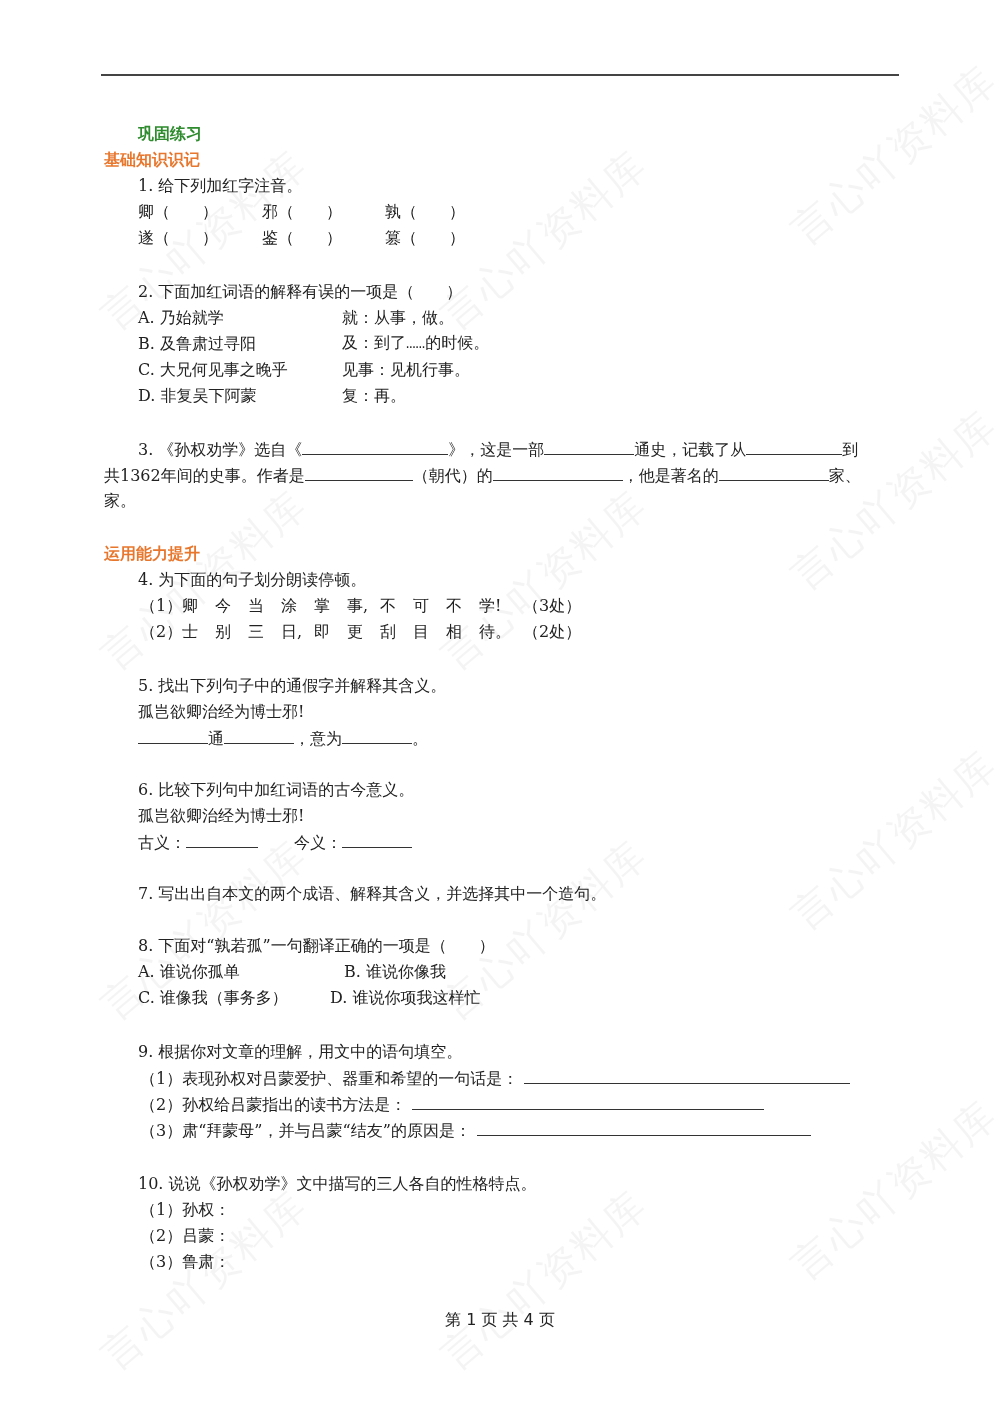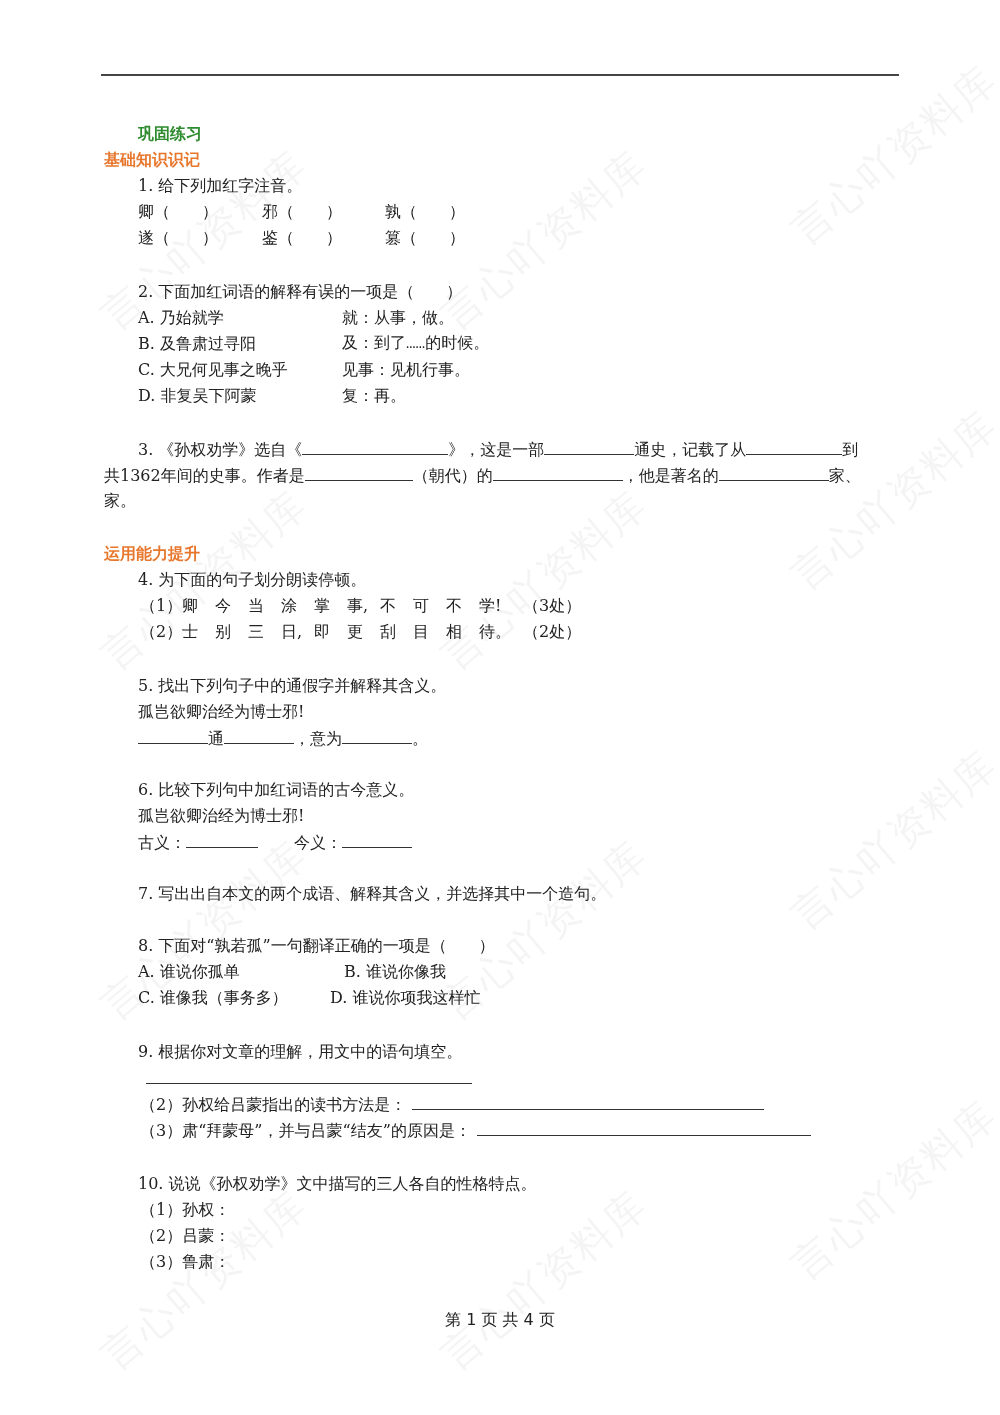--- a/index.html
+++ b/index.html
@@ -95,21 +95,21 @@
 <div class="abs" style="left:138px;top:884px;">7. 写出出自本文的两个成语、解释其含义，并选择其中一个造句。</div>
 
 <div class="abs" style="left:138px;top:936px;">8. 下面对“孰若孤”一句翻译正确的一项是（　　）</div>
 <div class="abs" style="left:138px;top:962px;">A. 谁说你孤单</div>
 <div class="abs" style="left:344px;top:962px;">B. 谁说你像我</div>
 <div class="abs" style="left:138px;top:988px;">C. 谁像我（事务多）</div>
 <div class="abs" style="left:330px;top:988px;">D. 谁说你项我这样忙</div>
 
 <div class="abs" style="left:138px;top:1042px;">9. 根据你对文章的理解，用文中的语句填空。</div>
 <div class="abs" style="left:140px;top:1068px;">
-  <span class="blank" style="width:326px;margin-left:6px;"></span>
+  <span>（1）表现孙权对吕蒙爱护、器重和希望的一句话是：</span><span class="blank" style="width:326px;margin-left:6px;"></span>
 </div>
 <div class="abs" style="left:140px;top:1094px;">
   <span>（2）孙权给吕蒙指出的读书方法是：</span><span class="blank" style="width:352px;margin-left:6px;"></span>
 </div>
 <div class="abs" style="left:140px;top:1120px;">
   <span>（3）肃“拜蒙母”，并与吕蒙“结友”的原因是：</span><span class="blank" style="width:334px;margin-left:6px;"></span>
 </div>
 
 <div class="abs" style="left:138px;top:1174px;">10. 说说《孙权劝学》文中描写的三人各自的性格特点。</div>
 <div class="abs" style="left:140px;top:1200px;">（1）孙权：</div>

